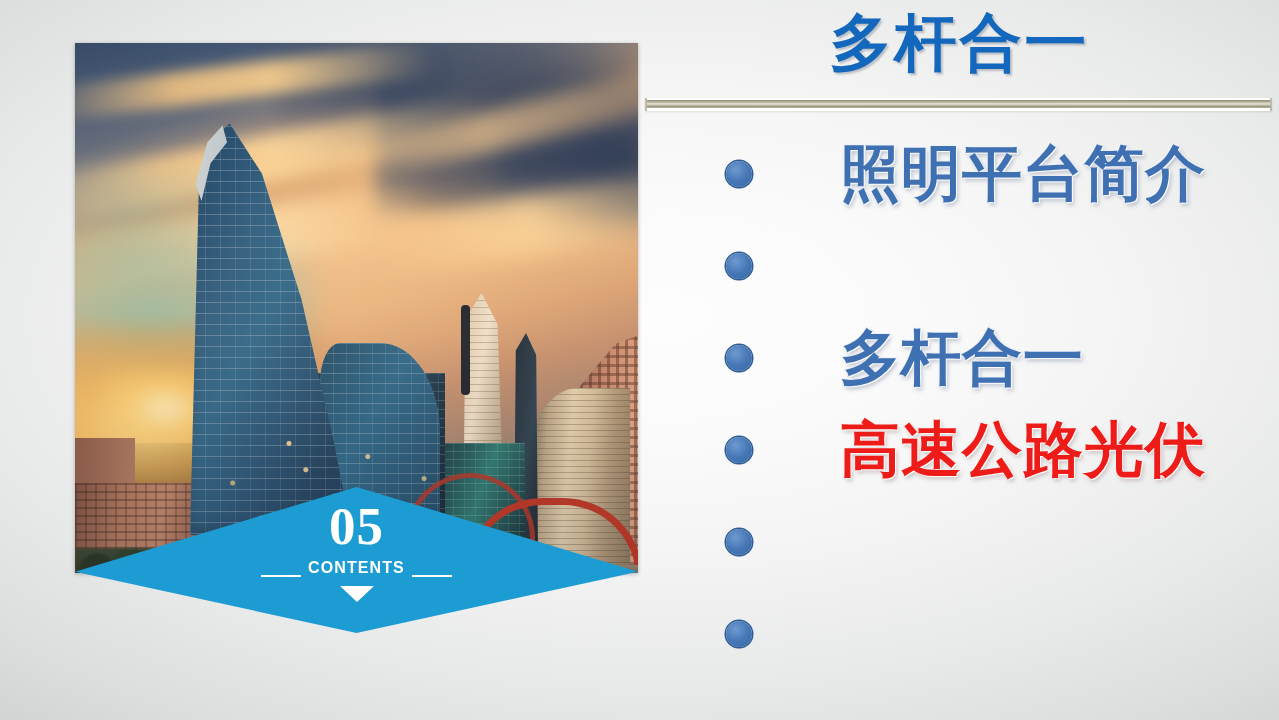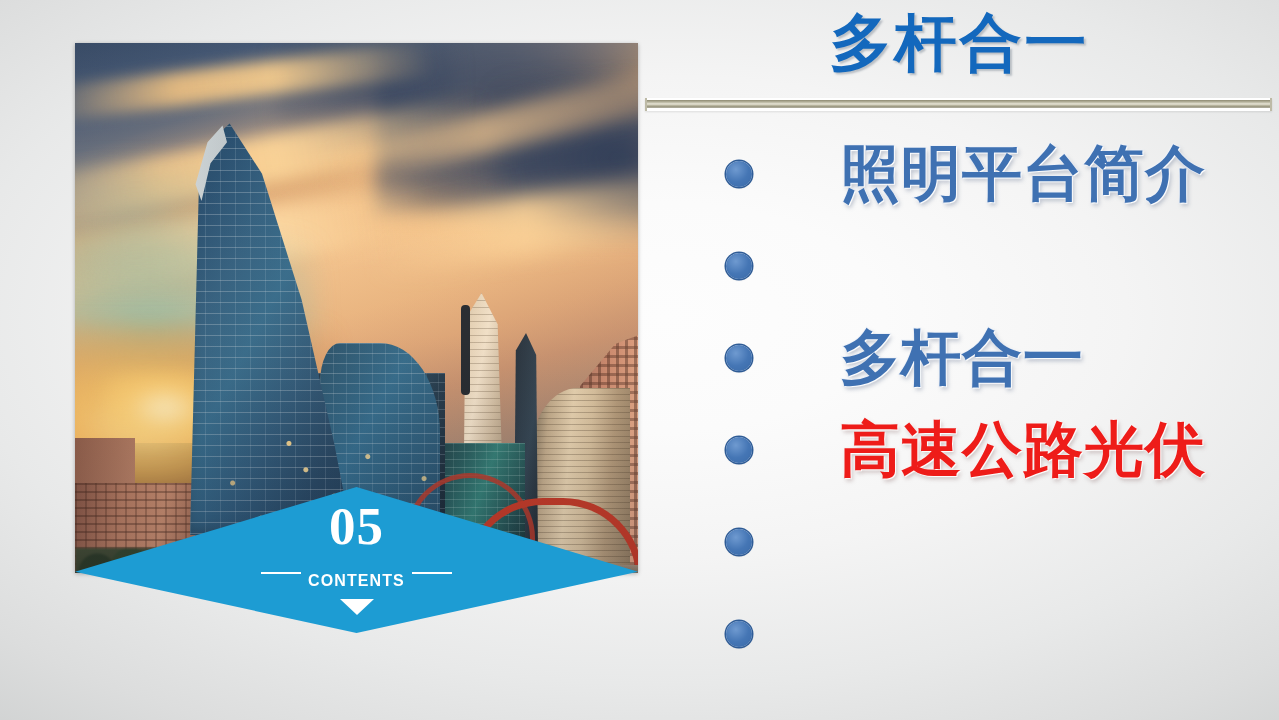--- a/index.html
+++ b/index.html
@@ -335,21 +335,21 @@
     align-items:center; justify-content:flex-start;
     padding-top:13px;
     pointer-events:none;
   }
   #badge-number {
     font-size:53px; font-weight:bold; color:#ffffff;
     line-height:1; letter-spacing:1px;
     font-family:Liberation Serif, serif;
   }
   #badge-contents-row {
-    display:flex; align-items:flex-start; gap:7px; margin-top:19px;
+    display:flex; align-items:flex-end; gap:7px; margin-top:6px;
   }
   .badge-rule { width:40px; height:2px; background:#ffffff; }
   #badge-contents {
     font-size:16px; font-weight:bold; color:#ffffff; letter-spacing:1.1px;
   }
   #badge-caret {
     margin-top:9px;
     width:0; height:0;
     border-left:17px solid transparent;
     border-right:17px solid transparent;

